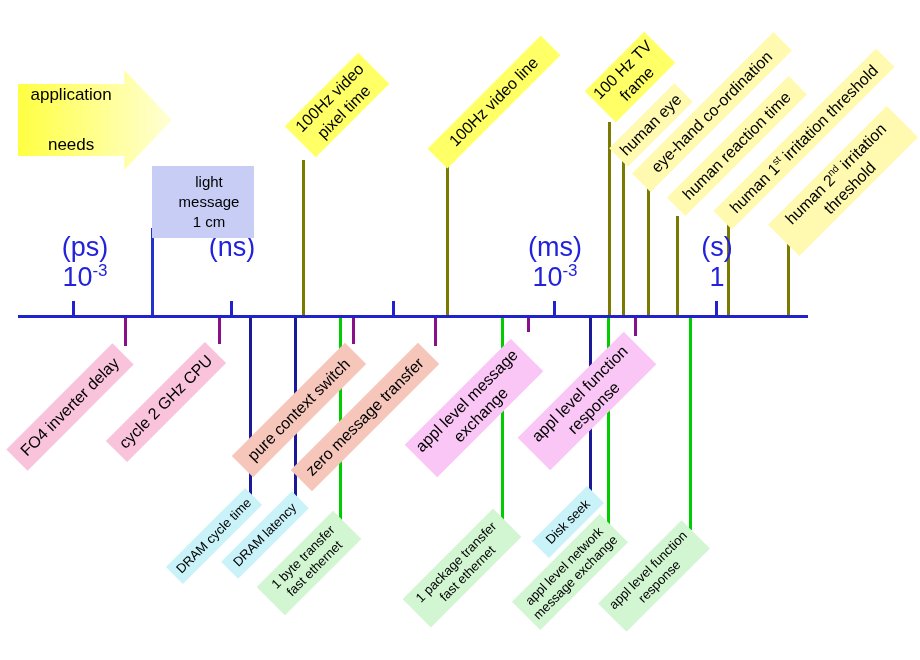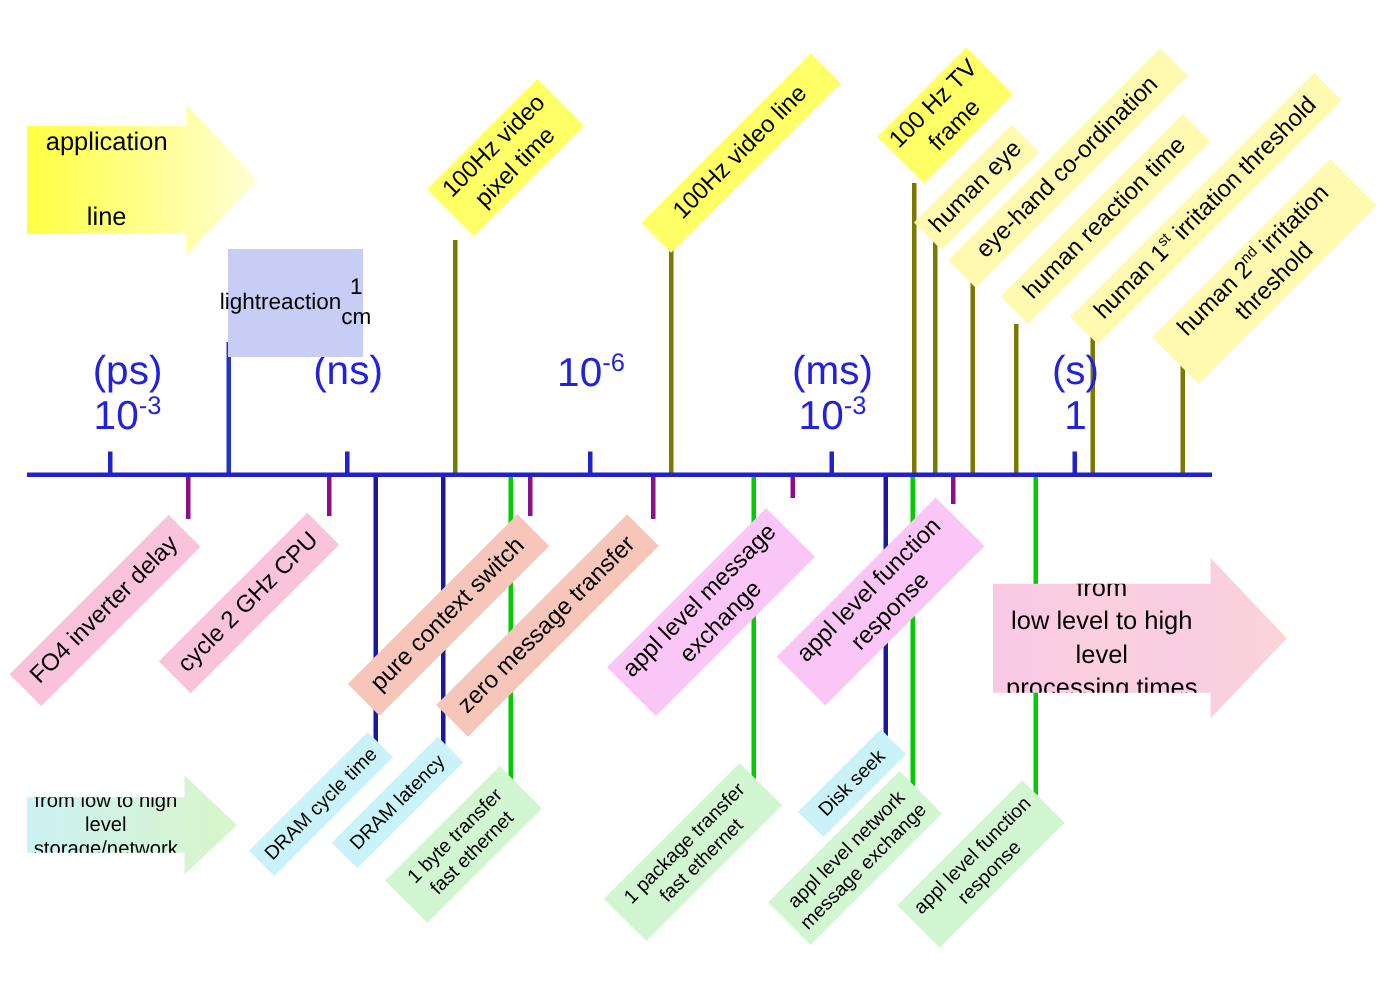--- a/index.html
+++ b/index.html
@@ -21,22 +21,22 @@
   
   .lab{position:absolute;display:flex;flex-direction:column;align-items:center;justify-content:center;
        transform:rotate(-45deg);text-align:center;line-height:1.25;white-space:nowrap;}
   .f16{font-size:16px;} .f13{font-size:13px;}
   .lab sup{font-size:10px;}
   .yb{background:#ffff66;} .yl{background:#fffab0;} .pk{background:#f9c3dc;}
   .sal{background:#f6c6bb;} .vio{background:#fac6f6;} .cy{background:#c9f2f9;}
   .gl{background:#d2f5d2;}
 
   
-  .box{position:absolute;display:flex;flex-direction:row;align-items:center;justify-content:center;
-       text-align:center;line-height:1.35;}
+  .box{position:absolute;display:flex;flex-direction:column;align-items:center;justify-content:center;
+       text-align:center;line-height:1.35;padding-left:12px;}
   .peri{background:#c7cdf5;font-size:15px;}
 
   
   .arrow{position:absolute;}
   .arrow .body-text{position:absolute;left:0;top:0;bottom:0;display:flex;flex-direction:column;
         align-items:center;justify-content:center;text-align:center;line-height:1.3;}
   .arr-a{left:18px;top:70px;width:154px;height:100px;
          background:linear-gradient(90deg,#ffff42,#ffffd6);
          clip-path:polygon(0 14%,69% 14%,69% 0,100% 50%,69% 100%,69% 86%,0 86%);}
   .arr-a .body-text{width:69%;font-size:17px;gap:28px;}
@@ -89,34 +89,33 @@
   <div class="axis-tick" style="left:715px"></div>
 
   <div class="scale" style="left:30px">
     <div>(ps)</div>
     <div><span>10</span><sup>-3</sup></div>
   </div>
   <div class="scale" style="left:177px">
     <div>(ns)</div>
   </div>
   <div class="scale" style="left:339px">
-    <div><span>10</span><sup>-6</sup></div>
   </div>
   <div class="scale" style="left:500px">
     <div>(ms)</div>
     <div><span>10</span><sup>-3</sup></div>
   </div>
   <div class="scale" style="left:662px">
     <div>(s)</div>
     <div><span>1</span><sup></sup></div>
   </div>
 
   <div class="box peri" style="left:152px;top:166px;width:90px;height:72px">
     <span>light</span>
-    <span>reaction</span>
+    <span>message</span>
     <span>1 cm</span>
   </div>
 
   <div class="lab yb f16" style="left:285px;top:83px;width:104px;height:44px">
     <span>100Hz video</span>
     <span>pixel time</span>
   </div>
   <div class="lab yb f16" style="left:414px;top:88px;width:160px;height:28px">
     <span>100Hz video line</span>
   </div>
@@ -184,30 +183,17 @@
     <span>message exchange</span>
   </div>
   <div class="lab gl f13" style="left:595px;top:556px;width:118px;height:40px">
     <span>appl level function</span>
     <span>response</span>
   </div>
 
   <div class="arrow arr-a">
     <div class="body-text">
       <span>application</span>
-      <span>line</span>
-    </div>
-  </div>
-  <div class="arrow arr-b">
-    <div class="body-text">
-      <span>from</span>
-      <span>low level to high level</span>
-      <span>processing times</span>
-    </div>
-  </div>
-  <div class="arrow arr-c">
-    <div class="body-text">
-      <span>from low to high level</span>
-      <span>storage/network</span>
+      <span>needs</span>
     </div>
   </div>
 
 </div>
 
 </body></html>

